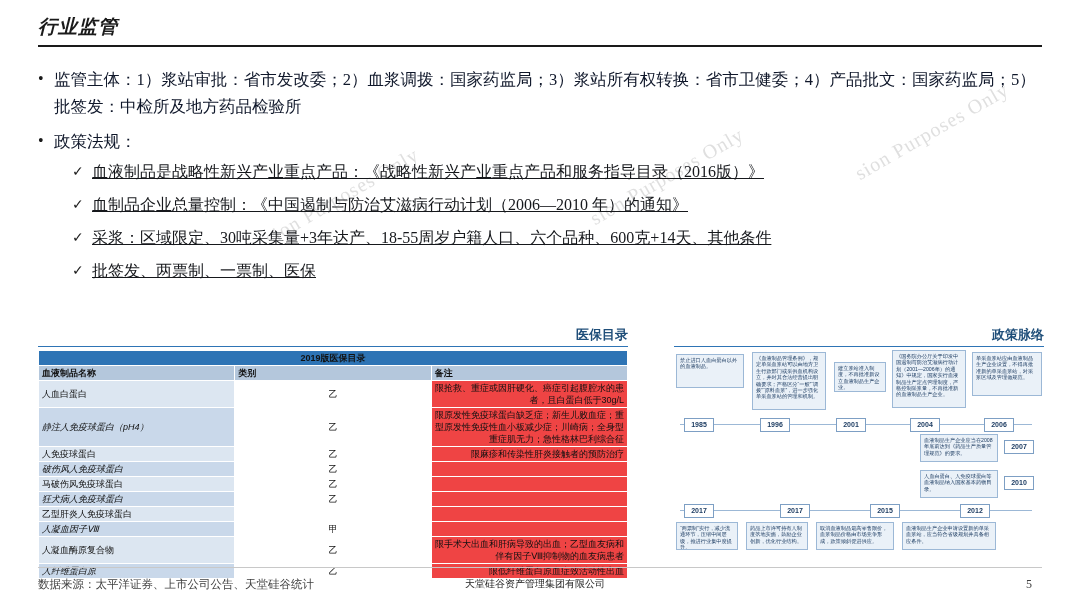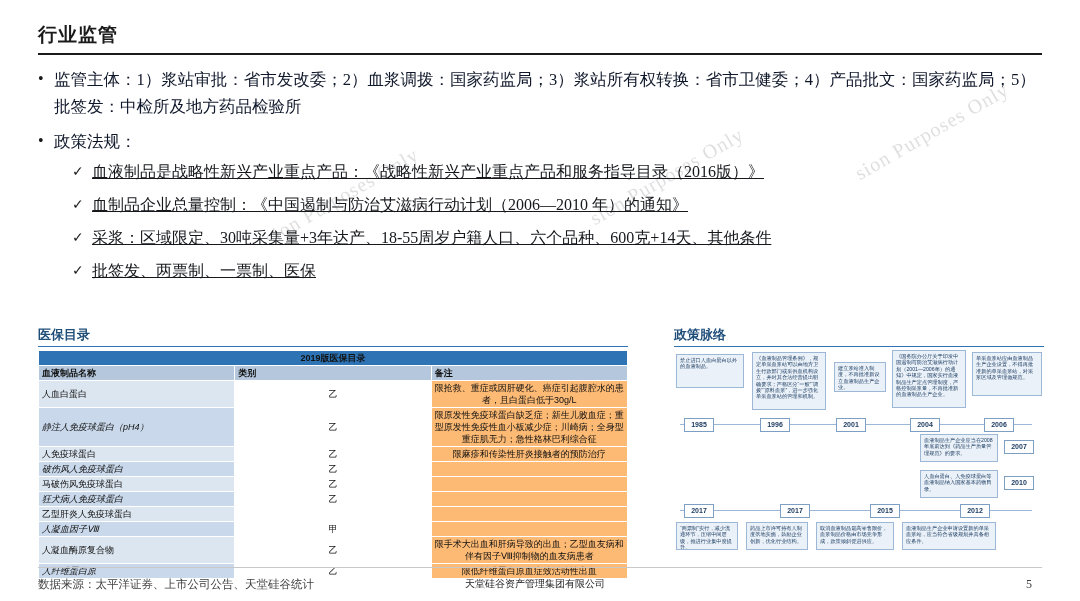--- a/index.html
+++ b/index.html
@@ -9,21 +9,21 @@
     background: #ffffff;
     font-family: "Liberation Serif", "DejaVu Serif", serif;
     color: #1a1a1a;
     position: relative;
     overflow: hidden;
   }
   .slide { position:absolute; inset:0; }
 
   
   .header {
-    position:absolute; left:38px; top:22px; width:1004px;
+    position:absolute; left:38px; top:14px; width:1004px;font-style:italic;
   }
   .header-title {
     font-size: 19px; font-weight: bold; color:#1a1a1a;
     letter-spacing: 1px;
     font-family: "Liberation Serif", serif;
   }
   .header-rule {
     margin-top: 5px;
     border-bottom: 2px solid #1a1a1a;
     width: 1004px;
@@ -43,42 +43,42 @@
   .sub-list { margin-left:34px; margin-top:4px; }
   .check-row { display:flex; align-items:flex-start; margin-bottom:7px; }
   .check-mark { width:20px; flex:0 0 20px; font-size:14px; line-height:26px; color:#1a1a1a; }
   .check-text { font-size:16px; line-height:26px; color:#16181c; flex:1;text-decoration:underline; }
 
   
   .panels { position:absolute; left:38px; top:326px; width:1006px; height:230px; }
   .panel-left { position:absolute; left:0; top:0; width:590px; }
   .panel-right { position:absolute; left:636px; top:0; width:370px; }
   .panel-title {
-    text-align:left; font-size:13px; font-weight:bold; color:#1f4e79;
+    text-align:right; font-size:13px; font-weight:bold; color:#1f4e79;
     font-family:"Liberation Sans", sans-serif;
     padding-bottom:2px; margin-bottom:3px;
     border-bottom:1px solid #2e74b5;
   }
 
   
   table.med { width:100%; border-collapse:collapse; table-layout:fixed; }
   table.med td, table.med th {
     border:1px solid #ffffff;
     font-size:9px;
     font-family:"Liberation Sans", sans-serif;
     padding:1px 3px;
     line-height:12px;
     color:#111;
   }
   .hdr-blue { background:#2e74b5; color:#ffffff; text-align:center; font-weight:bold; font-size:9.5px; }
   .hdr-sub { background:#b4c7dc; color:#16365c; font-weight:bold; text-align:left; font-size:9px; }
   .cell-name { background:#dce6f1; color:#16365c; font-size:9px; }
   .cell-name.alt { background:#c9d8ea;font-style:italic; }
   .cell-cat { background:#ffffff; text-align:center; }
-  .cell-note { background:#fdba74; text-align:center; }
+  .cell-note { background:#ef4444; text-align:right; }
   .col-name { width:142px; }
   .col-cat { width:42px; }
 
   
   .diagram { position:relative; width:370px; height:200px; font-family:"Liberation Sans", sans-serif; }
   .dbox {
     position:absolute; border:1px solid #9cb8d6; background:#eaf1f8;
     font-size:5.2px; line-height:6.4px; color:#17375e; padding:2px 3px;
     overflow:hidden;
   }

